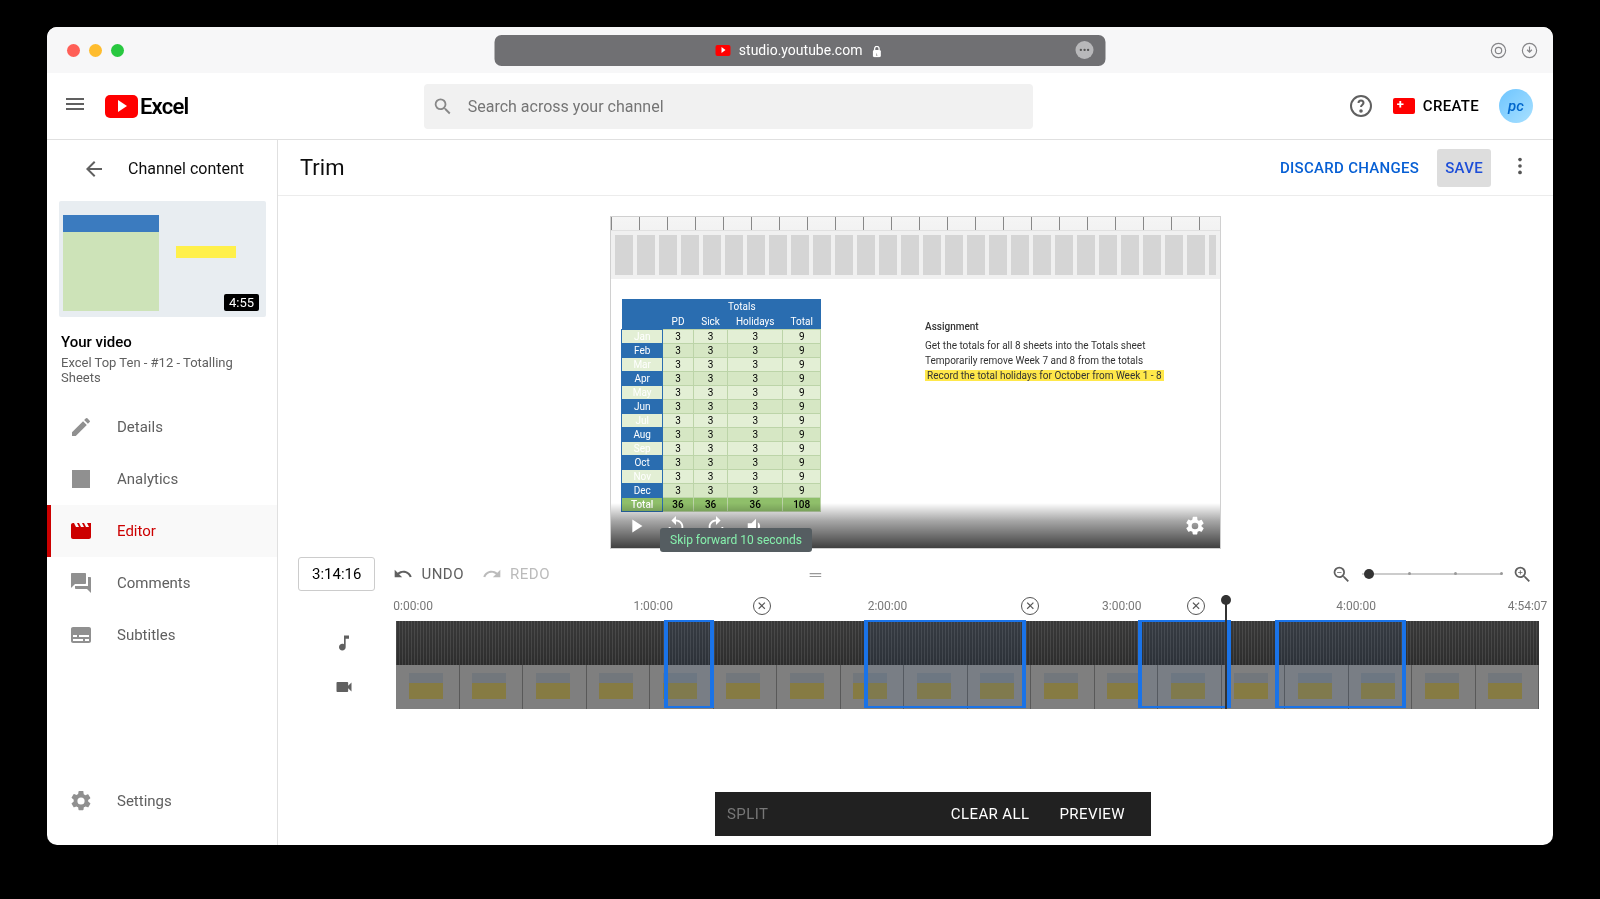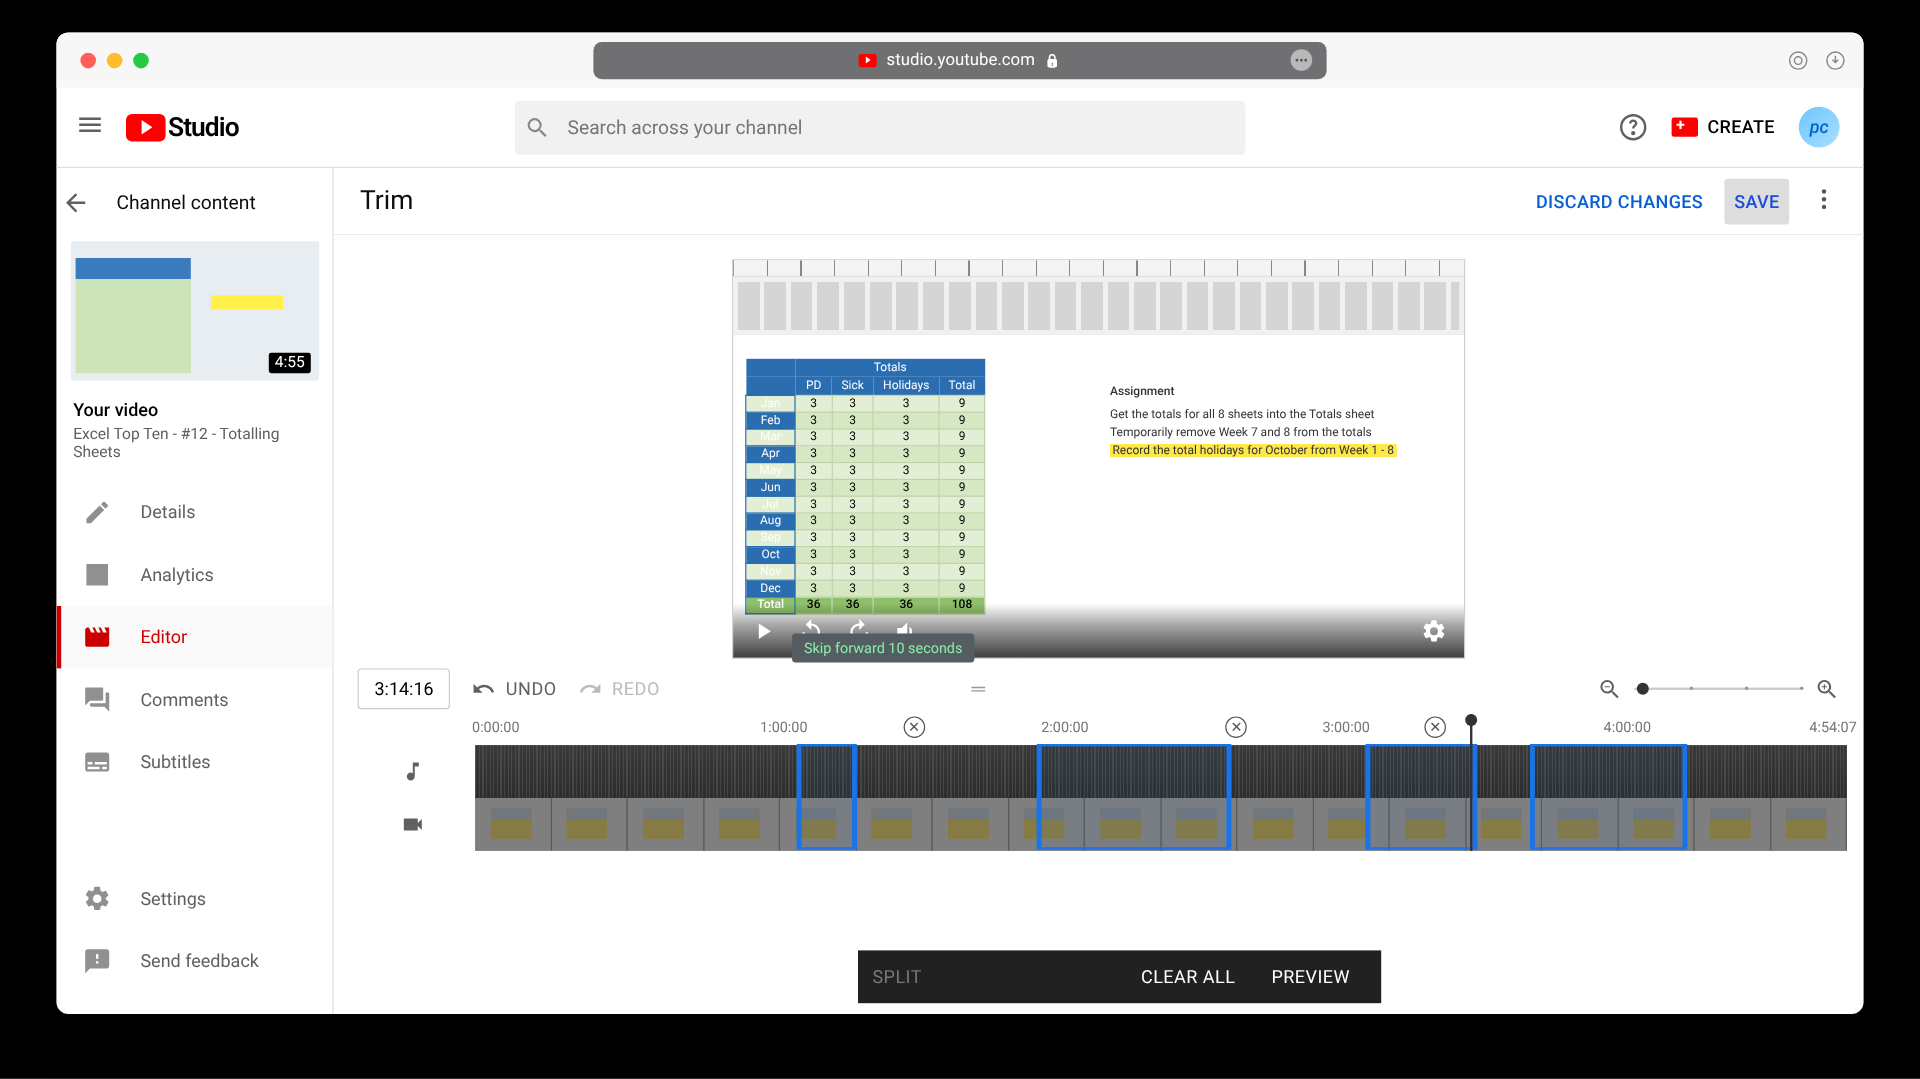--- a/index.html
+++ b/index.html
@@ -27,21 +27,21 @@
 .search-box input{border:none;background:transparent;font-size:16px;color:#888;width:100%;outline:none;}
 .hdr-right{display:flex;align-items:center;gap:20px;}
 .hdr-right svg{width:24px;height:24px;}
 .create-btn{display:flex;align-items:center;gap:8px;font-weight:500;font-size:15px;letter-spacing:.3px;}
 .create-cam{width:22px;height:16px;background:#f00;border-radius:2px;position:relative;}
 .create-cam::after{content:'+';position:absolute;color:#fff;font-size:13px;left:4px;top:-1px;font-weight:700;}
 .avatar{width:34px;height:34px;border-radius:50%;background:linear-gradient(135deg,#6ec5ff,#a8e0ff);display:flex;align-items:center;justify-content:center;font-size:15px;font-style:italic;color:#0066cc;font-weight:500;}
 
 .body{display:flex;height:705px;}
 .sidebar{width:231px;border-right:1px solid #e0e0e0;display:flex;flex-direction:column;padding-top:2px;}
-.sb-back{height:53px;display:flex;align-items:center;gap:22px;padding-left:4px;font-size:16px;color:#0d0d0d;}
+.sb-back{height:53px;display:flex;align-items:center;gap:22px;padding-left:35px;font-size:16px;color:#0d0d0d;}
 .sb-back svg{width:24px;height:24px;fill:#606060;}
 .thumb-box{margin:6px 12px 2px;position:relative;}
 .thumb{width:207px;height:116px;background:#e8edf1;border-radius:2px;position:relative;overflow:hidden;}
 .thumb-inner{position:absolute;left:4px;top:14px;width:96px;height:96px;background:linear-gradient(#3b7bbf 0 18%,#cde3b8 18% 100%);}
 .thumb-strip{position:absolute;right:30px;top:45px;width:60px;height:12px;background:#fff04a;}
 .thumb-dur{position:absolute;right:6px;bottom:6px;background:#000;color:#fff;font-size:13px;padding:1px 5px;border-radius:2px;}
 .video-meta{padding:14px 14px 10px;}
 .vm-label{font-size:15px;font-weight:500;color:#000000;margin-bottom:4px;}
 .vm-title{font-size:13px;color:#606060;}
 .nav{margin-top:6px;}
@@ -147,21 +147,21 @@
         </svg>
     </div>
   </div>
 
   <div class="app-header">
     <span class="hamburger"><svg viewBox="0 0 24 24">
           <path d="M3 6h18v2H3zm0 5h18v2H3zm0 5h18v2H3z"></path>
         </svg></span>
     <div class="logo">
       <span class="logo-icon"></span>
-      <span>Studio</span>
+      <span>Excel</span>
     </div>
     <div class="search-box">
       <svg viewBox="0 0 24 24">
           <path d="M15.5 14h-.79l-.28-.27A6.471 6.471 0 0016 9.5 6.5 6.5 0 109.5 16c1.61 0 3.09-.59 4.23-1.57l.27.28v.79l5 4.99L20.49 19l-4.99-5zm-6 0C7.01 14 5 11.99 5 9.5S7.01 5 9.5 5 14 7.01 14 9.5 11.99 14 9.5 14z"></path>
         </svg>
       <input placeholder="Search across your channel" style="">
     </div>
     <div class="hdr-right">
       <svg viewBox="0 0 24 24" fill="none" stroke="#606060" stroke-width="2">
           <circle cx="12" cy="12" r="10"></circle>
@@ -228,26 +228,20 @@
             </svg>
           <span>Subtitles</span>
         </div>
       </div>
       <div class="sb-bottom">
         <div class="nav-item">
           <svg viewBox="0 0 24 24">
               <path d="M19.14 12.94c.04-.3.06-.61.06-.94 0-.32-.02-.64-.07-.94l2.03-1.58a.5.5 0 00.12-.64l-1.92-3.32a.5.5 0 00-.61-.22l-2.39.96a7.03 7.03 0 00-1.62-.94l-.36-2.54A.5.5 0 0014 2h-4a.5.5 0 00-.49.42l-.36 2.54c-.59.24-1.13.57-1.62.94l-2.39-.96a.5.5 0 00-.61.22L2.61 8.48a.5.5 0 00.12.64l2.03 1.58c-.05.3-.07.62-.07.94 0 .33.02.64.06.94l-2.03 1.58a.5.5 0 00-.12.64l1.92 3.32c.14.24.44.34.61.22l2.39-.96c.49.37 1.03.7 1.62.94l.36 2.54c.5.24.25.42.49.42h4c.25 0 .46-.18.49-.42l.36-2.54a7.03 7.03 0 001.62-.94l2.39.96c.17.12.47.02.61-.22l1.92-3.32a.5.5 0 00-.12-.64l-2.01-1.58zM12 15.6A3.6 3.6 0 1112 8.4a3.6 3.6 0 010 7.2z"></path>
             </svg>
           <span>Settings</span>
-        </div>
-        <div class="nav-item">
-          <svg viewBox="0 0 24 24">
-              <path d="M20 2H4c-1.1 0-2 .9-2 2v18l4-4h14c1.1 0 2-.9 2-2V4c0-1.1-.9-2-2-2zm-7 12h-2v-2h2v2zm0-4h-2V6h2v4z"></path>
-            </svg>
-          <span>Send feedback</span>
         </div>
       </div>
     </div>
 
     <div class="main">
       <div class="page-hdr">
         <div class="page-title">Trim</div>
         <div class="ph-right">
           <span class="discard">DISCARD CHANGES</span>
           <span class="save">SAVE</span>

